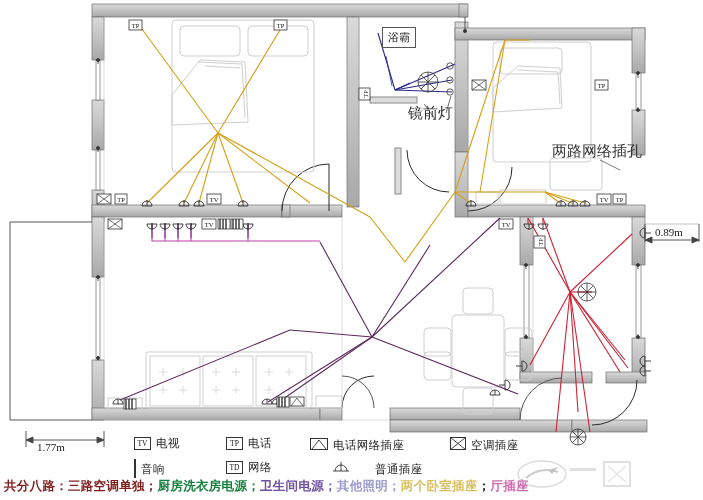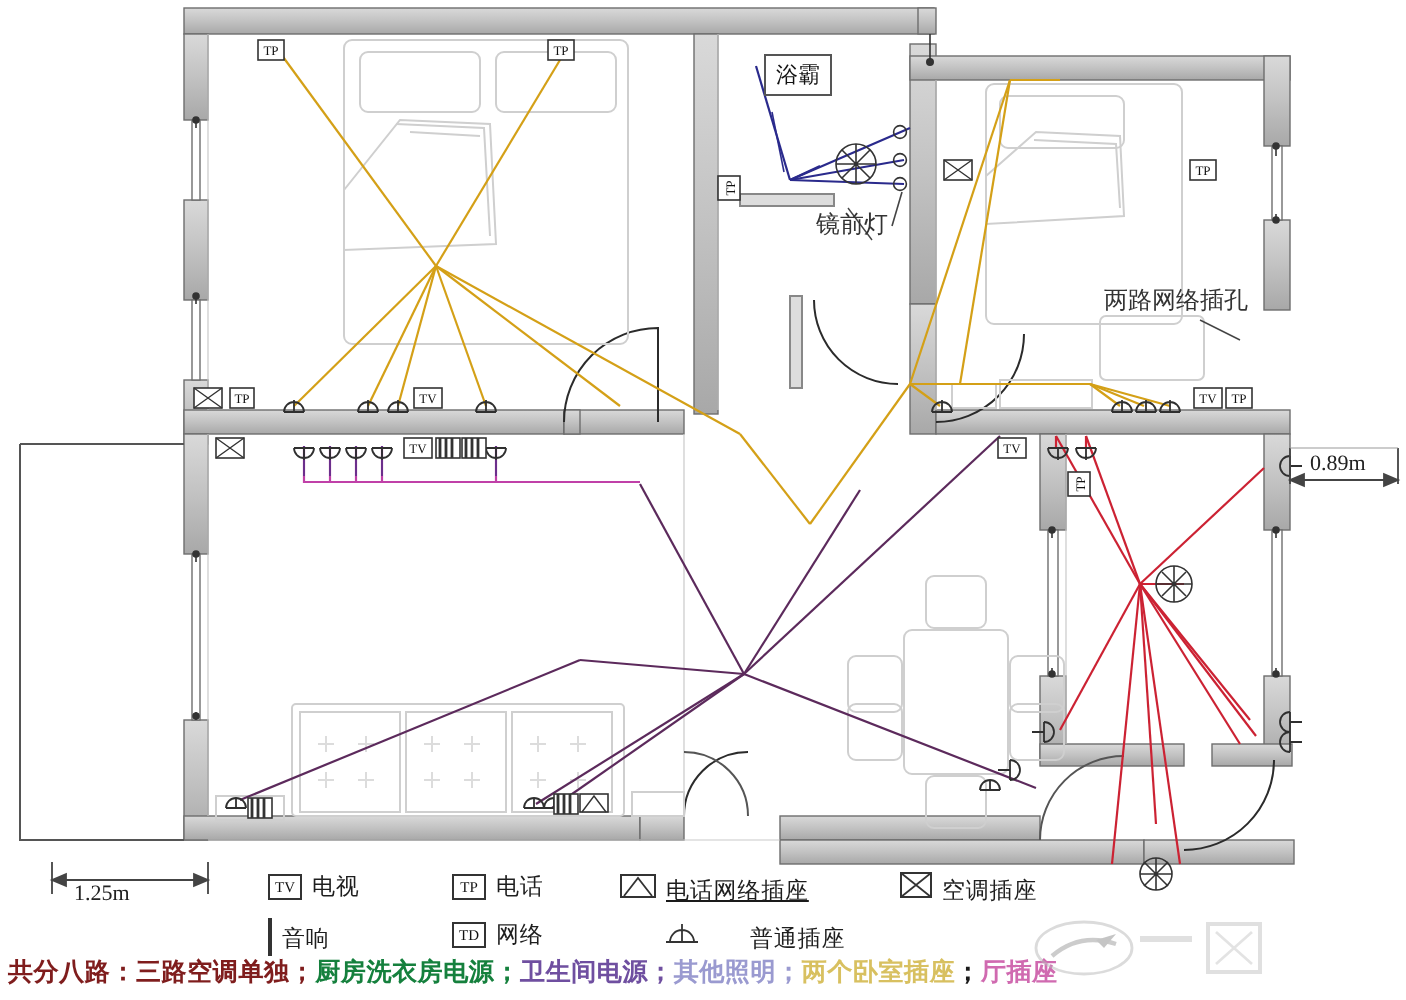--- a/index.html
+++ b/index.html
@@ -16,21 +16,21 @@
            align-items:center;justify-content:center;font-size:7.5px;
            font-family:"Liberation Serif","DejaVu Serif",serif;line-height:1;color:#111;}
   .sym-spk{width:14px;height:11px;border:1px solid #333;background:
       repeating-linear-gradient(90deg,#2a2a2a 0 2px,#fff 2px 3px);}
   .footer{position:absolute;left:4px;top:478px;width:695px;
           font-size:12.5px;letter-spacing:.3px;white-space:nowrap;
           font-family:"Liberation Serif","DejaVu Serif",serif;}
   .footer span{font-weight:600;}
   .dimtxt{position:absolute;font-size:11px;
           font-family:"Liberation Serif","DejaVu Serif",serif;color:#222;}
-  .plabel{position:absolute;font-size:12px;color:#333;
+  .plabel{position:absolute;font-size:15px;color:#333;
           font-family:"Liberation Serif","DejaVu Serif",serif;white-space:nowrap;}
   .boxlabel{position:absolute;border:1px solid #555;background:#fff;
             font-size:11px;padding:2px 5px;color:#111;
             font-family:"Liberation Serif","DejaVu Serif",serif;}
   .wm{position:absolute;right:4px;bottom:6px;width:120px;height:42px;opacity:.5;}
 </style>
 </head>
 <body>
 
 <div id="root">
@@ -454,39 +454,39 @@
     <g fill="none" stroke="#444" stroke-width="0.7">
       <path d="M424 104 L436 120"></path>
       <path d="M600 160 L620 170"></path>
     </g>
   </svg>
 
   <div class="boxlabel" style="left:382px;top:27px;">浴霸</div>
   <div class="plabel" style="left:408px;top:104px;">镜前灯</div>
   <div class="plabel" style="left:552px;top:142px;">两路网络插孔</div>
 
-  <div class="dimtxt" style="left:37px;top:441px;">1.25m</div>
+  <div class="dimtxt" style="left:37px;top:441px;">1.77m</div>
   <div class="dimtxt" style="left:655px;top:226px;">0.89m</div>
 
   <div class="legend">
 
     <div class="legrow" style="top:4px;">
       <div class="legitem" style="left:134px;">
         <span class="sym">
           <span class="sym-box">TV</span>
         </span>
         <span class="lbl">电视</span>
       </div>
       <div class="legitem" style="left:226px;">
         <span class="sym">
           <span class="sym-box">TP</span>
         </span>
         <span class="lbl">电话</span>
       </div>
-      <div class="legitem" style="left:310px;text-decoration:underline;">
+      <div class="legitem" style="left:310px;">
         <span class="sym">
           <svg width="18" height="12" viewBox="0 0 18 12">
               <rect x="0.5" y="0.5" width="17" height="11" fill="#fff" stroke="#333"></rect>
               <path d="M2 11 L9 2 L16 11" fill="none" stroke="#333" stroke-width="0.9"></path>
             </svg>
         </span>
         <span class="lbl">电话网络插座</span>
       </div>
       <div class="legitem" style="left:424px;padding-left:26px;">
         <span class="sym">

